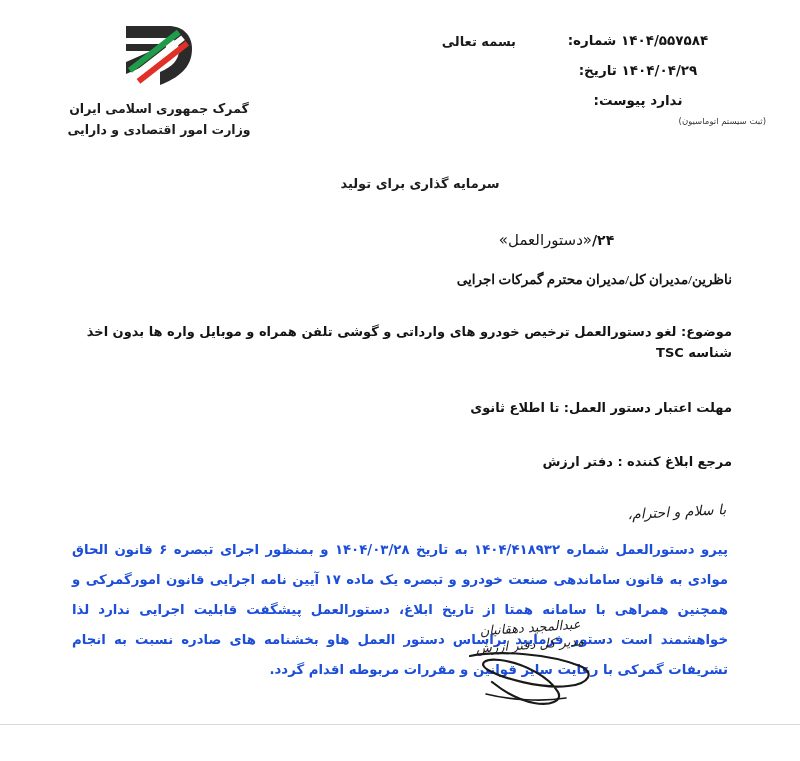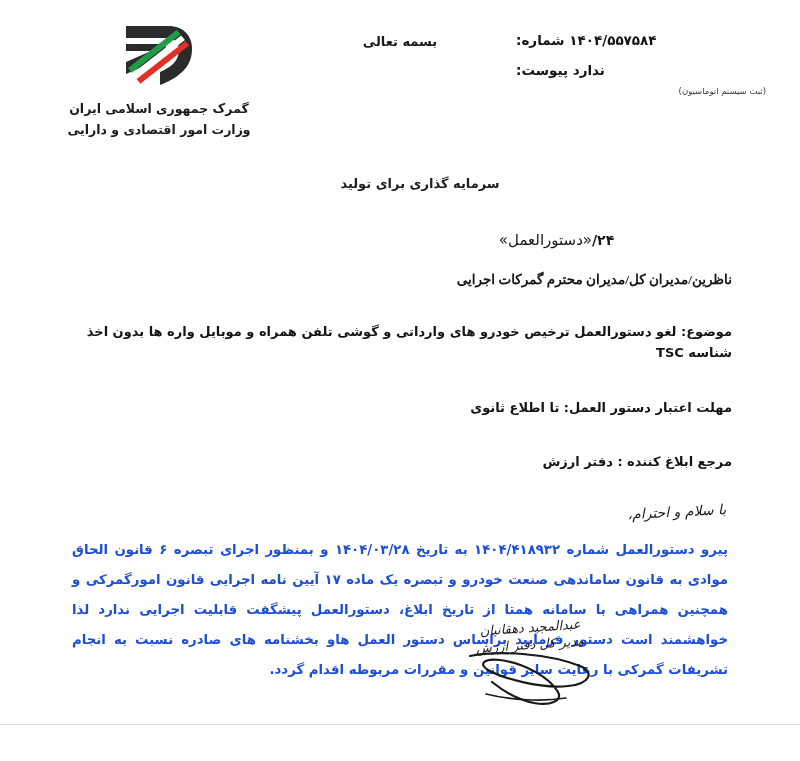--- a/index.html
+++ b/index.html
@@ -49,41 +49,41 @@
   .org-line {
     font-size: 12.5px;
     font-weight: bold;
     line-height: 1.7;
     letter-spacing: 0;
     color: #1b1b1b;
   }
 
   .header-center {
     flex: 1;
-    text-align: center;
+    text-align: right;
     padding-top: 16px;
   }
   .besmeh {
     font-size: 13px;
     font-weight: bold;
     color: #1b1b1b;
   }
 
   .header-left {
     width: 250px;
     text-align: left;
     padding-top: 14px;
     direction: rtl;
   }
   .meta-row {
     font-size: 13.5px;
     font-weight: bold;
     margin-bottom: 14px;
     color: #141414;
-    text-align: left;
+    text-align: center;
     white-space: nowrap;
   }
   .meta-label { display: inline-block; }
   .meta-value { display: inline-block; margin-right: 6px; }
   .meta-note {
     font-size: 8.5px;
     color: #3a3a3a;
     text-align: right;
     margin-top: -6px;
   }
@@ -208,20 +208,24 @@
 <body>
 
 <div class="page">
 
   <div class="header">
 
     <div class="header-left">
       <div class="meta-row">
         <span class="meta-value">۱۴۰۴/۵۵۷۵۸۴</span>
         <span class="meta-label">شماره:</span>
+      </div>
+      <div class="meta-row">
+        <span class="meta-value">۱۴۰۴/۰۴/۲۹</span>
+        <span class="meta-label">تاریخ:</span>
       </div>
       <div class="meta-row">
         <span class="meta-value">ندارد</span>
         <span class="meta-label">پیوست:</span>
       </div>
       <div class="meta-note">(ثبت سیستم اتوماسیون)</div>
     </div>
 
     <div class="header-center">
       <div class="besmeh">بسمه تعالی</div>

